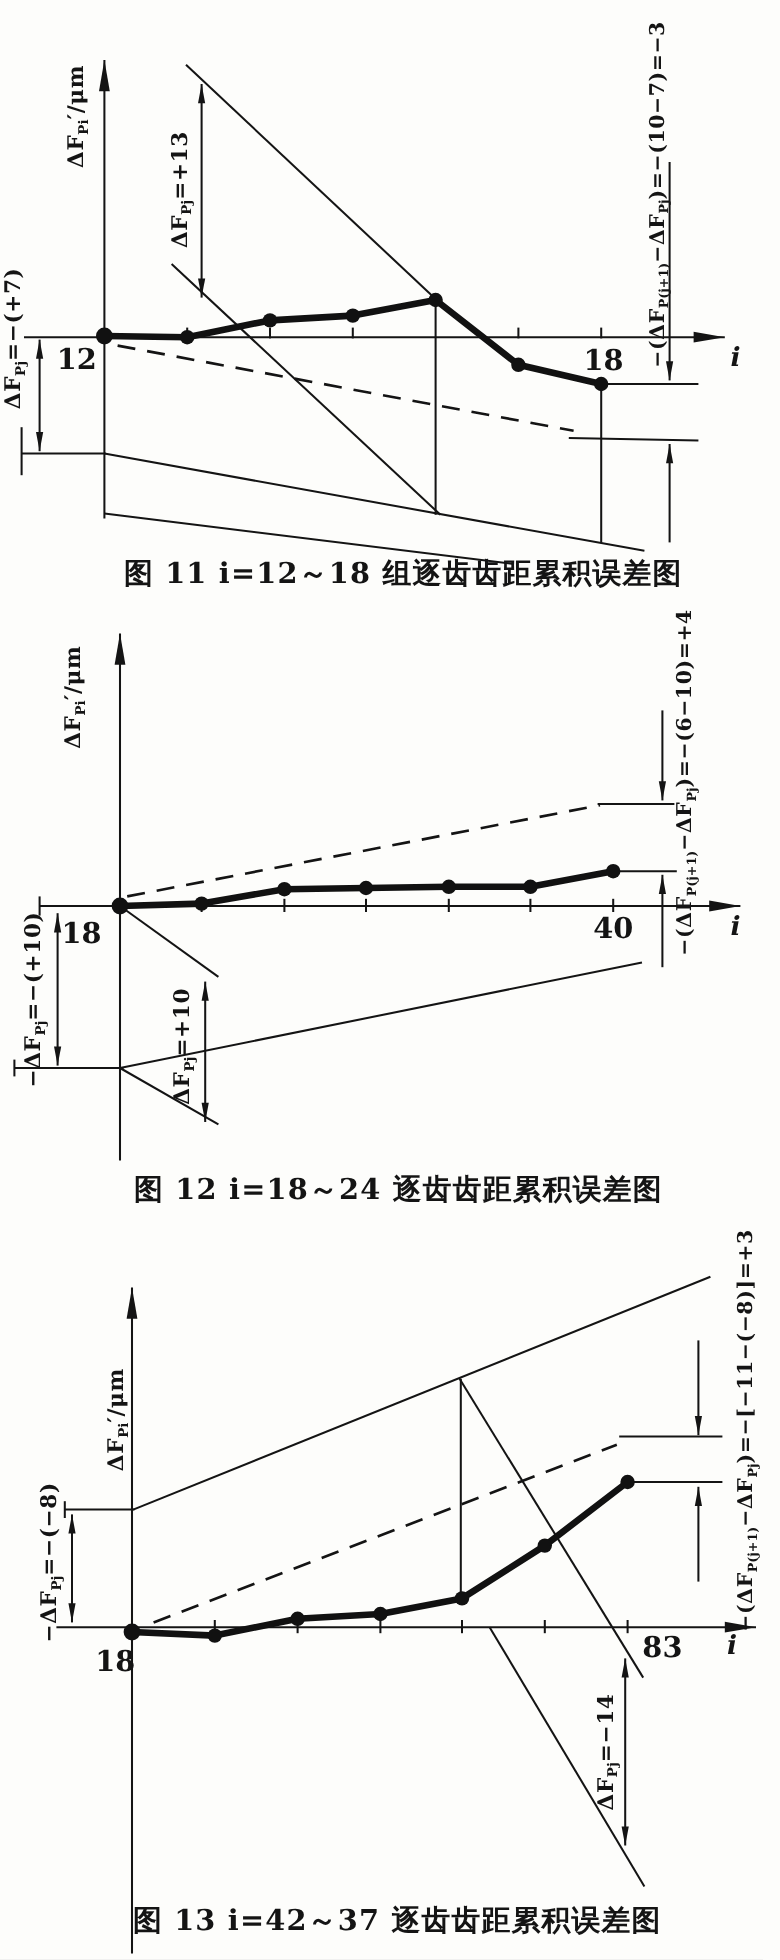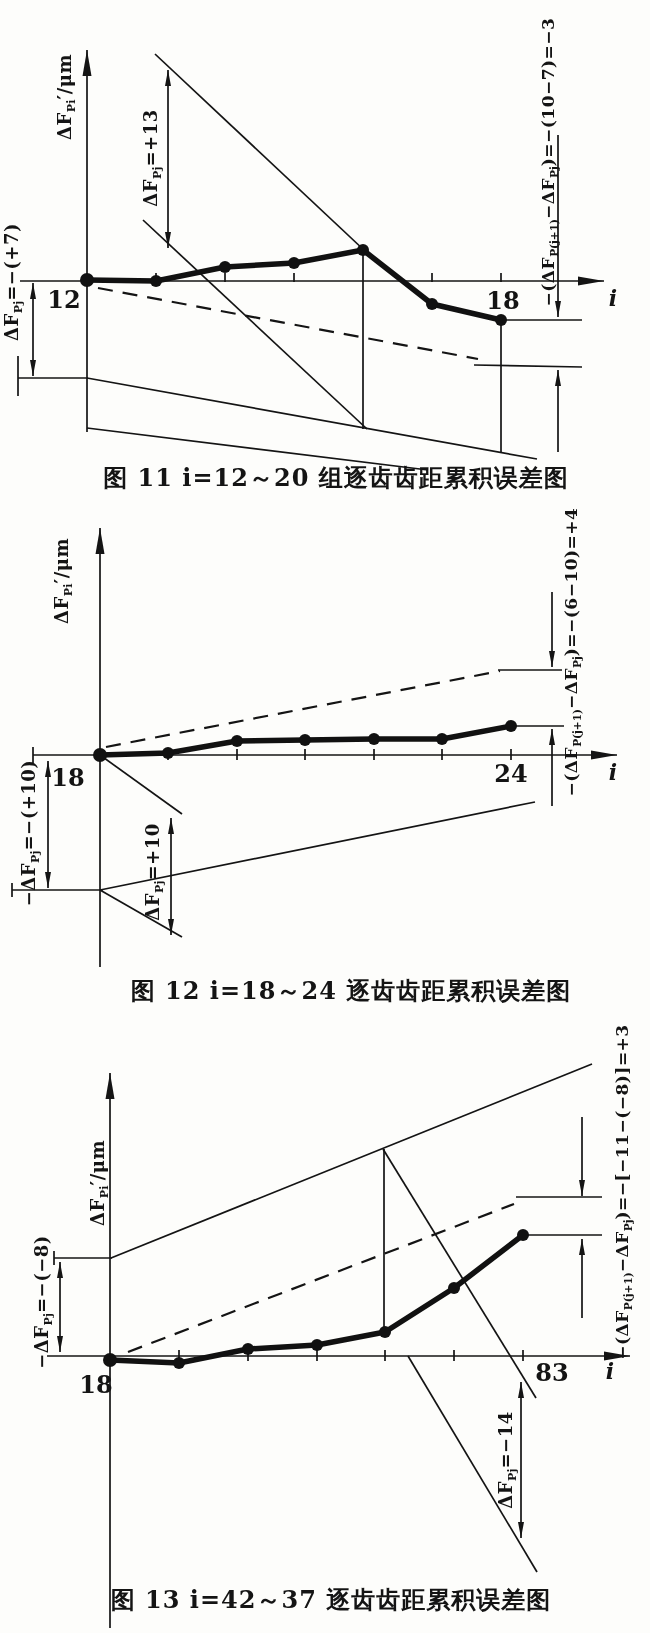--- a/index.html
+++ b/index.html
@@ -134,26 +134,26 @@
       <circle cx="248" cy="1349" r="6" class="dot"></circle>
       <circle cx="317" cy="1345" r="6" class="dot"></circle>
       <circle cx="385" cy="1332" r="6" class="dot"></circle>
       <circle cx="454" cy="1288" r="6" class="dot"></circle>
       <circle cx="523" cy="1235" r="6" class="dot"></circle>
     </svg>
 
   <div class="numlab" style="left:64px;top:299px;">12</div>
   <div class="numlab" style="left:503px;top:300px;">18</div>
   <div class="axlab" style="left:613px;top:298px;">i</div>
-  <div class="caption" style="left:336px;top:478px;">图 11  i=12～20 组逐齿齿距累积误差图</div>
+  <div class="caption" style="left:336px;top:478px;">图 11  i=12～18 组逐齿齿距累积误差图</div>
 
   <div class="numlab" style="left:68px;top:777px;">18</div>
-  <div class="numlab" style="left:511px;top:773px;">24</div>
+  <div class="numlab" style="left:511px;top:773px;">40</div>
   <div class="axlab" style="left:613px;top:772px;">i</div>
-  <div class="caption" style="left:332px;top:991px;margin-left:19px;">图 12  i=18～24 逐齿齿距累积误差图</div>
+  <div class="caption" style="left:332px;top:991px;">图 12  i=18～24 逐齿齿距累积误差图</div>
 
   <div class="numlab" style="left:96px;top:1384px;">18</div>
   <div class="numlab" style="left:552px;top:1372px;">83</div>
   <div class="axlab" style="left:610px;top:1371px;">i</div>
   <div class="caption" style="left:331px;top:1600px;">图 13  i=42～37 逐齿齿距累积误差图</div>
 <div class="vtext" style="left: 64px; top: 97px; font-size: 18px;">ΔF<span class="sb">Pi</span>′/μm</div>
     <div class="vtext" style="left: 150px; top: 158px; font-size: 18px;">ΔF<span class="sb">Pj</span>=+13</div>
     <div class="vtext" style="left: 11px; top: 282px; font-size: 18px;">ΔF<span class="sb">Pj</span>=−(+7)</div>
     <div class="vtext" style="left: 548px; top: 162px; font-size: 17px;">−(ΔF<span class="sb">P(j+1)</span>−ΔF<span class="sb">Pj</span>)=−(10−7)=−3</div>
     <div class="vtext" style="left: 61px; top: 581px; font-size: 18px;">ΔF<span class="sb">Pi</span>′/μm</div>

